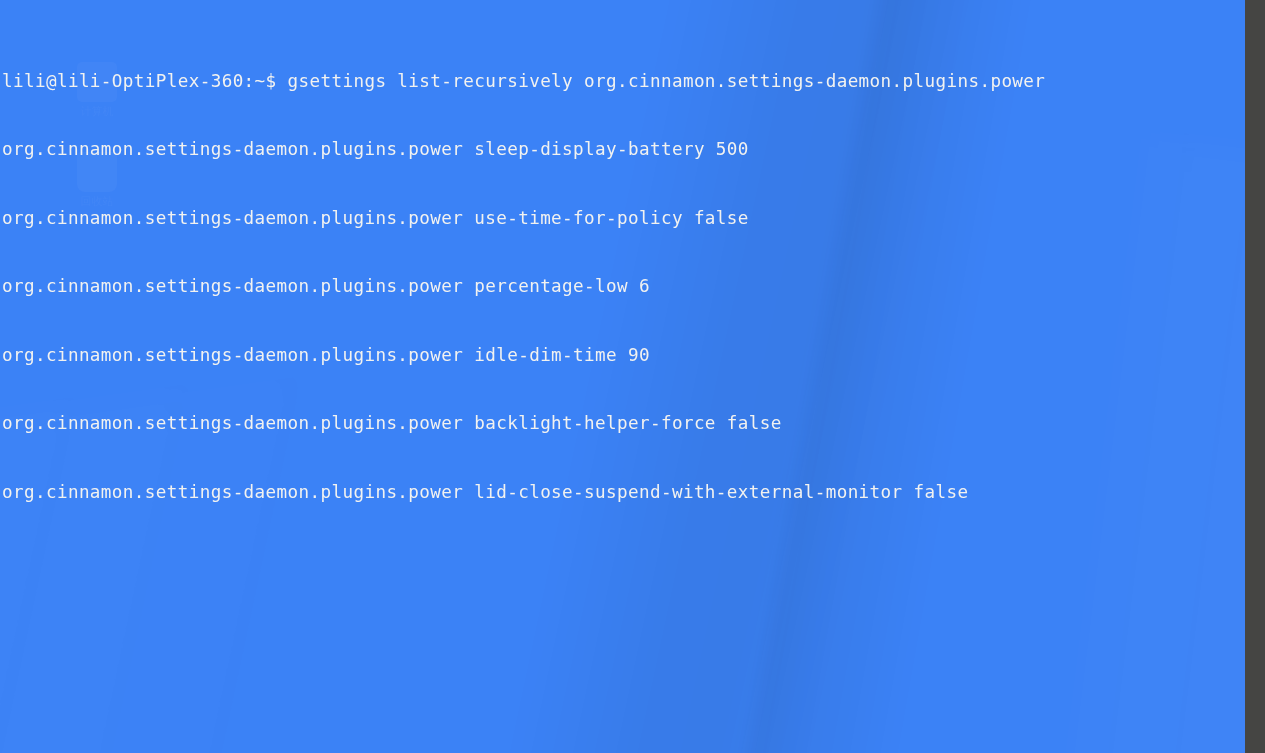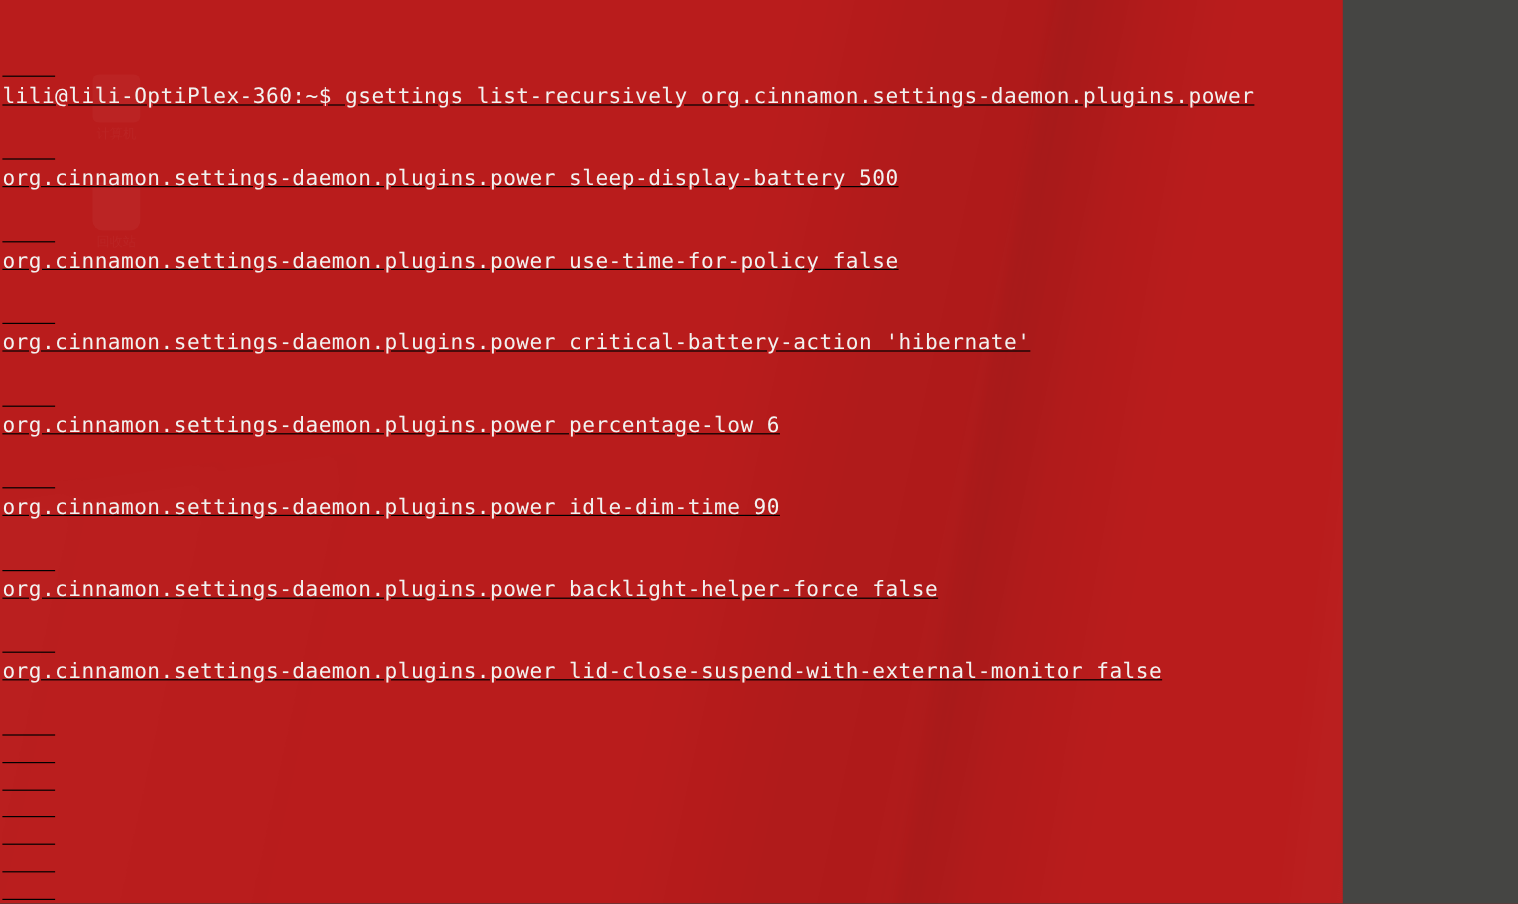--- a/index.html
+++ b/index.html
@@ -11,25 +11,24 @@
   body {
     width: 1265px;
     height: 753px;
     overflow: hidden;
     font-family: "DejaVu Sans Mono", "Liberation Mono", monospace;
   }
 
   
   #terminal-window {
     position: relative;
-    width: 1119px;
+    width: 1245px;
     height: 753px;
-    background: #b91c1c;
+    background: #3b82f6;
     overflow: hidden;
-    text-decoration: underline;
   }
 
   
   .wallpaper-layer {
     position: absolute;
     inset: 0;
     pointer-events: none;
     z-index: 0;
   }
   .wp-band-a {
@@ -144,21 +143,20 @@
       <span class="gi-glyph"></span>
       <span>回收站</span>
     </div>
   </div>
 
   <div id="terminal-output">
 
     <div class="term-line">lili@lili-OptiPlex-360:~$ gsettings list-recursively org.cinnamon.settings-daemon.plugins.power</div>
     <div class="term-line">org.cinnamon.settings-daemon.plugins.power sleep-display-battery 500</div>
     <div class="term-line">org.cinnamon.settings-daemon.plugins.power use-time-for-policy false</div>
-    <div class="term-line">org.cinnamon.settings-daemon.plugins.power critical-battery-action 'hibernate'</div>
     <div class="term-line">org.cinnamon.settings-daemon.plugins.power percentage-low 6</div>
     <div class="term-line">org.cinnamon.settings-daemon.plugins.power idle-dim-time 90</div>
     <div class="term-line">org.cinnamon.settings-daemon.plugins.power backlight-helper-force false</div>
     <div class="term-line">org.cinnamon.settings-daemon.plugins.power lid-close-suspend-with-external-monitor false</div>
     
     
     
     
     
     

